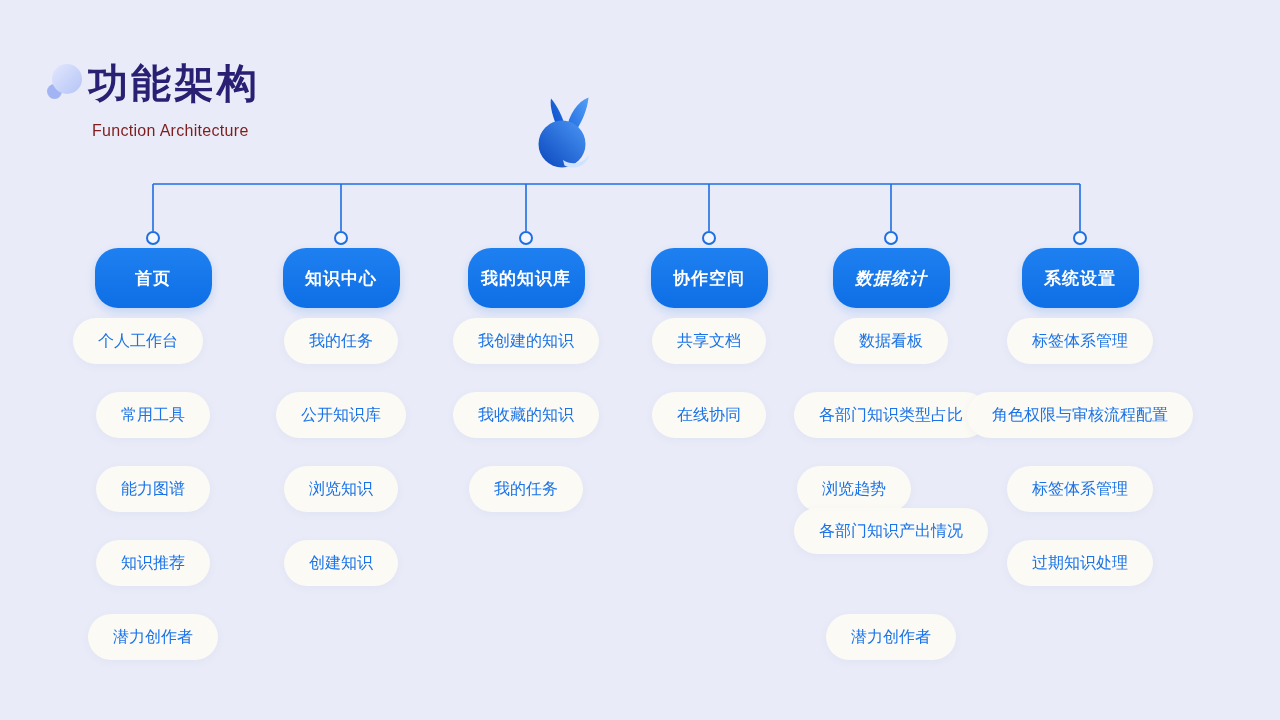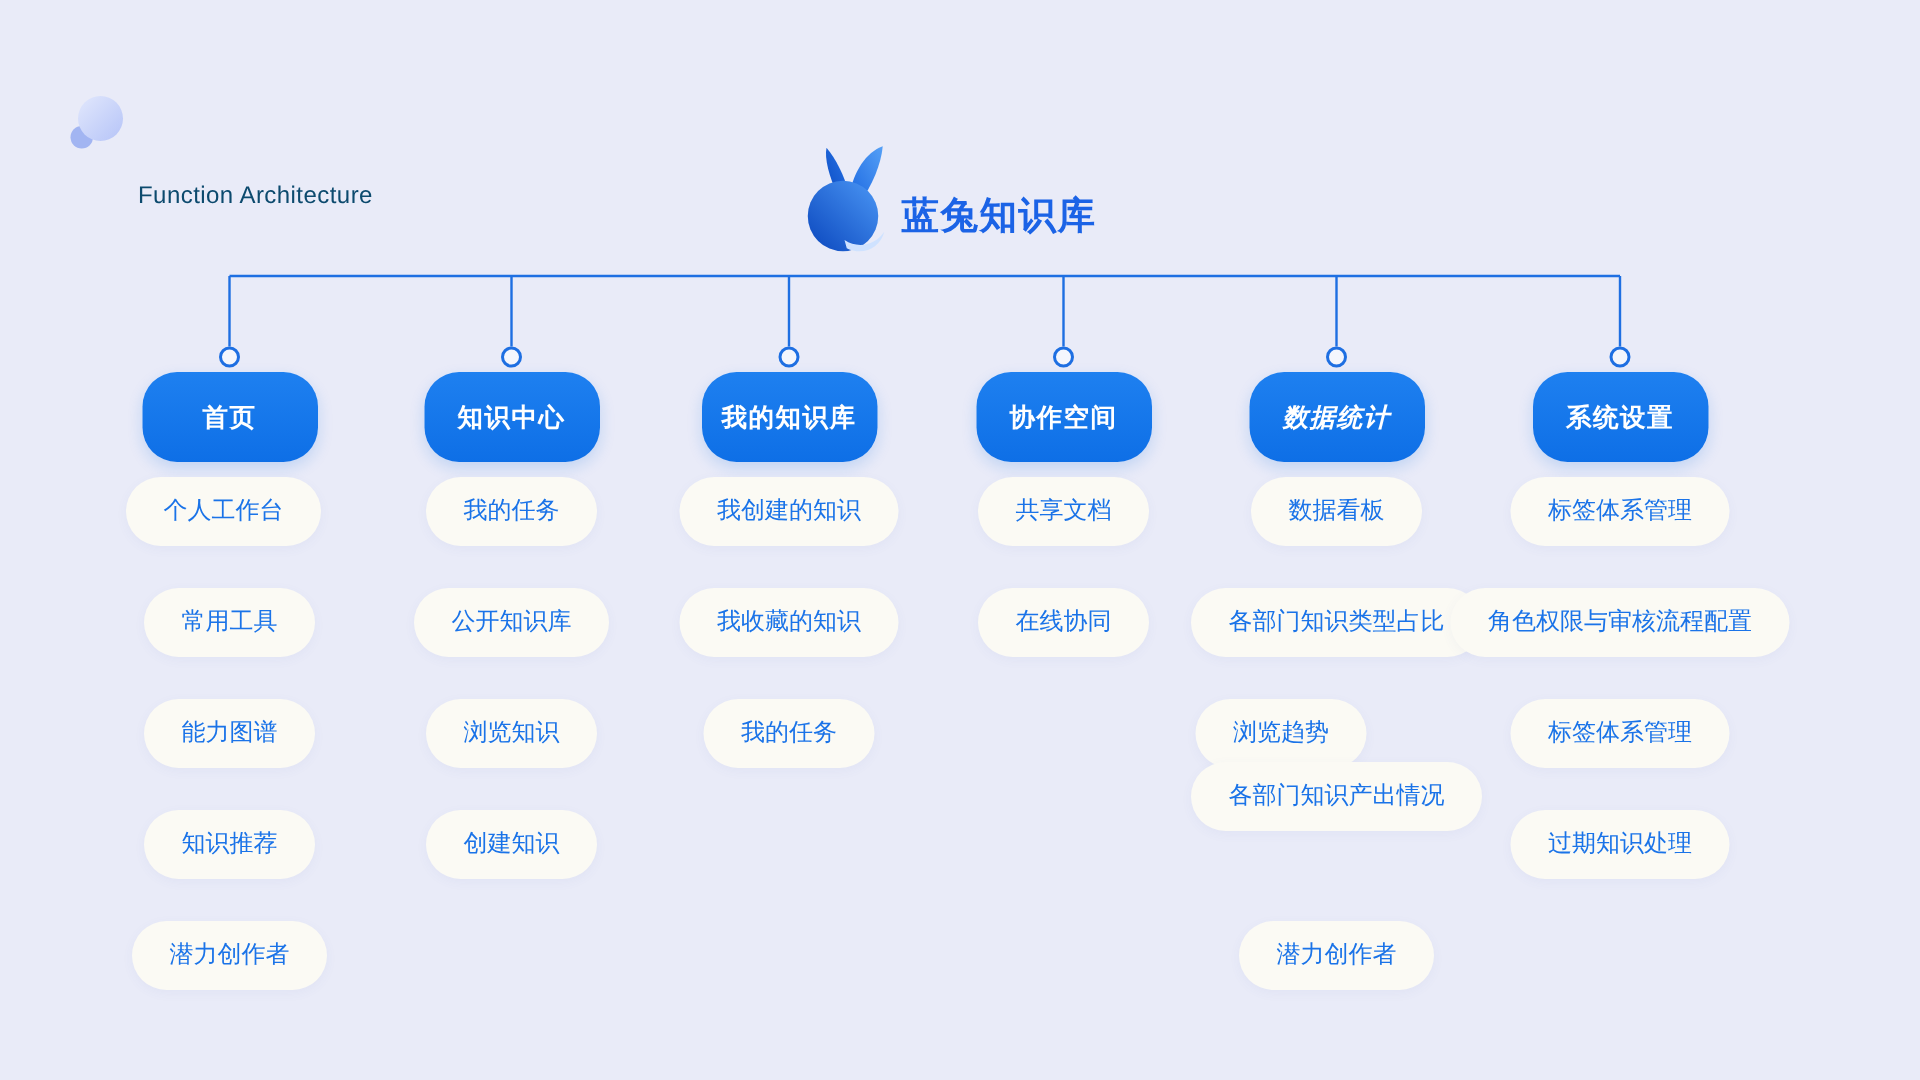--- a/index.html
+++ b/index.html
@@ -16,21 +16,21 @@
   .deco-small{
     position:absolute;left:47px;top:84px;width:15px;height:15px;border-radius:50%;
     background:#a2b5f2;z-index:1;
   }
   .page-title{
     position:absolute;left:88px;top:56px;margin:0;
     font-size:40px;font-weight:800;color:#2a2073;letter-spacing:3px;z-index:3;
   }
   .page-subtitle{
     position:absolute;left:92px;top:122px;
-    font-size:16px;color:#0c4a6e;letter-spacing:.3px;
+    font-size:16px;color:#7f1d1d;letter-spacing:.3px;
   }
   
   .logo-icon{position:absolute;left:538px;top:97px;width:56px;height:72px;}
   .logo-text{
     position:absolute;left:601px;top:127px;
     font-size:25px;font-weight:800;color:#1b63e6;letter-spacing:1px;
   }
   
   #connector-svg{position:absolute;left:0;top:0;width:1280px;height:260px;}
   
@@ -49,20 +49,21 @@
     white-space:nowrap;box-shadow:0 2px 8px rgba(70,90,180,.05);
   }
 </style>
 </head>
 <body>
 
 <div class="stage">
 
   <span class="deco-small"></span>
   <span class="deco-big"></span>
+  <h1 class="page-title">功能架构</h1>
   <div class="page-subtitle">Function Architecture</div>
 
   <svg class="logo-icon" viewBox="0 0 56 72" xmlns="http://www.w3.org/2000/svg" aria-hidden="true">
     <defs>
       <linearGradient id="gHead" x1="0" y1="1" x2="1" y2="0">
         <stop offset="0" stop-color="#0a46bd"></stop>
           <stop offset="1" stop-color="#4b97f5"></stop>
       </linearGradient>
       <linearGradient id="gLeftEar" x1="0" y1="1" x2="1" y2="0">
         <stop offset="0" stop-color="#0b4ec5"></stop>
@@ -71,35 +72,34 @@
       <linearGradient id="gRightEar" x1="0" y1="1" x2="1" y2="0">
         <stop offset="0" stop-color="#1a66e0"></stop>
           <stop offset="1" stop-color="#55a0f6"></stop>
       </linearGradient>
     </defs>
     <path d="M20 32 C15 21 11.5 9 13 1.5 C19 8.5 25 20 27.5 31 Z" fill="url(#gLeftEar)"></path>
     <path d="M28 34 C31 17 39.5 4.5 50.5 0.5 C49.5 12 43.5 27 35 38 Z" fill="url(#gRightEar)"></path>
     <circle cx="24" cy="47" r="23.5" fill="url(#gHead)"></circle>
     <path d="M25 63 C34 69 45.5 66.5 51.5 57.5 C49 68 37.5 74 26.5 68.5 Z" fill="#cfe2ff"></path>
   </svg>
-  <span class="logo-text">蓝兔知识库</span>
 
   <svg id="connector-svg" viewBox="0 0 1280 260" xmlns="http://www.w3.org/2000/svg" aria-hidden="true">
       <path d="M153 184 H1080 M153 184 V231 M341 184 V231 M526 184 V231 M709 184 V231 M891 184 V231 M1080 184 V231" fill="none" stroke="#1e6fe2" stroke-width="1.6"></path>
       <circle cx="153" cy="238" r="6" fill="#f4f6fd" stroke="#1e6fe2" stroke-width="2"></circle>
       <circle cx="341" cy="238" r="6" fill="#f4f6fd" stroke="#1e6fe2" stroke-width="2"></circle>
       <circle cx="526" cy="238" r="6" fill="#f4f6fd" stroke="#1e6fe2" stroke-width="2"></circle>
       <circle cx="709" cy="238" r="6" fill="#f4f6fd" stroke="#1e6fe2" stroke-width="2"></circle>
       <circle cx="891" cy="238" r="6" fill="#f4f6fd" stroke="#1e6fe2" stroke-width="2"></circle>
       <circle cx="1080" cy="238" r="6" fill="#f4f6fd" stroke="#1e6fe2" stroke-width="2"></circle>
     </svg>
 
   <div id="branches">
       <div class="branch-pill" style="left: 94.5px; top: 248px;">首页</div>
-      <div class="child-pill" style="left: 149px; top: 318px; text-align: right;">个人工作台</div>
+      <div class="child-pill" style="left: 138px; top: 318px; text-align: right;">个人工作台</div>
       <div class="child-pill" style="left: 153px; top: 392px;">常用工具</div>
       <div class="child-pill" style="left: 153px; top: 466px;">能力图谱</div>
       <div class="child-pill" style="left: 153px; top: 540px;">知识推荐</div>
       <div class="child-pill" style="left: 153px; top: 614px;">潜力创作者</div>
       <div class="branch-pill" style="left: 282.5px; top: 248px;">知识中心</div>
       <div class="child-pill" style="left: 341px; top: 318px;">我的任务</div>
       <div class="child-pill" style="left: 341px; top: 392px;">公开知识库</div>
       <div class="child-pill" style="left: 341px; top: 466px;">浏览知识</div>
       <div class="child-pill" style="left: 341px; top: 540px;">创建知识</div>
       <div class="branch-pill" style="left: 467.5px; top: 248px;">我的知识库</div>

